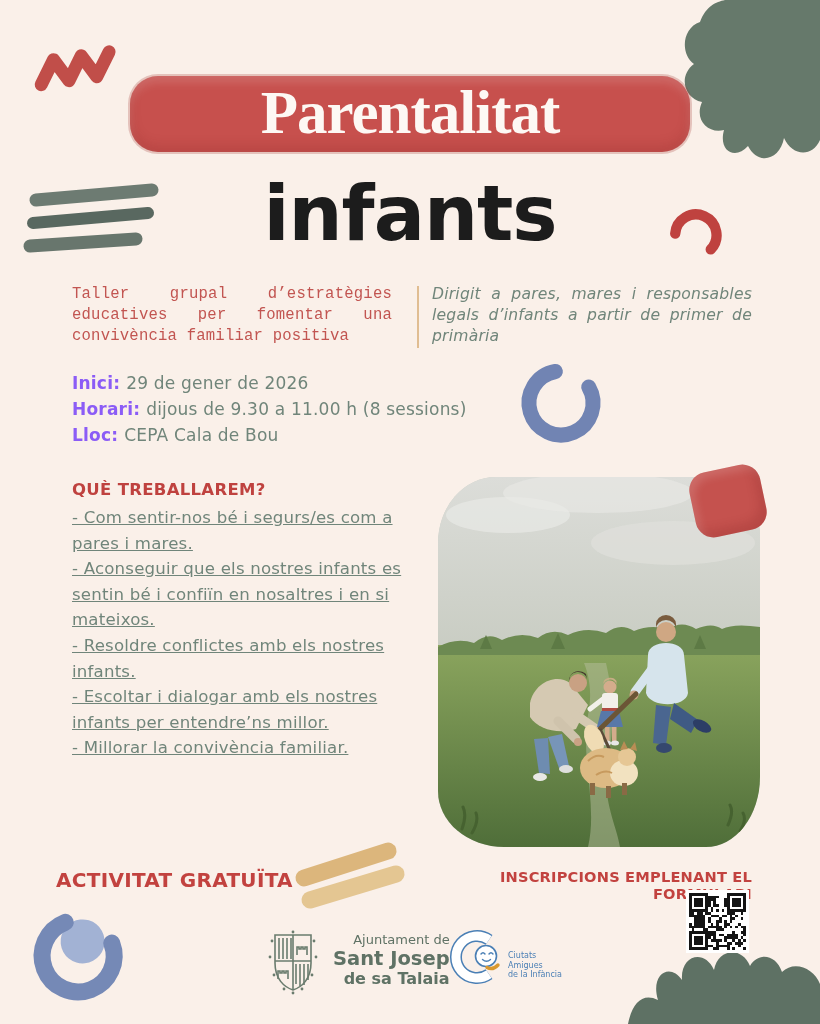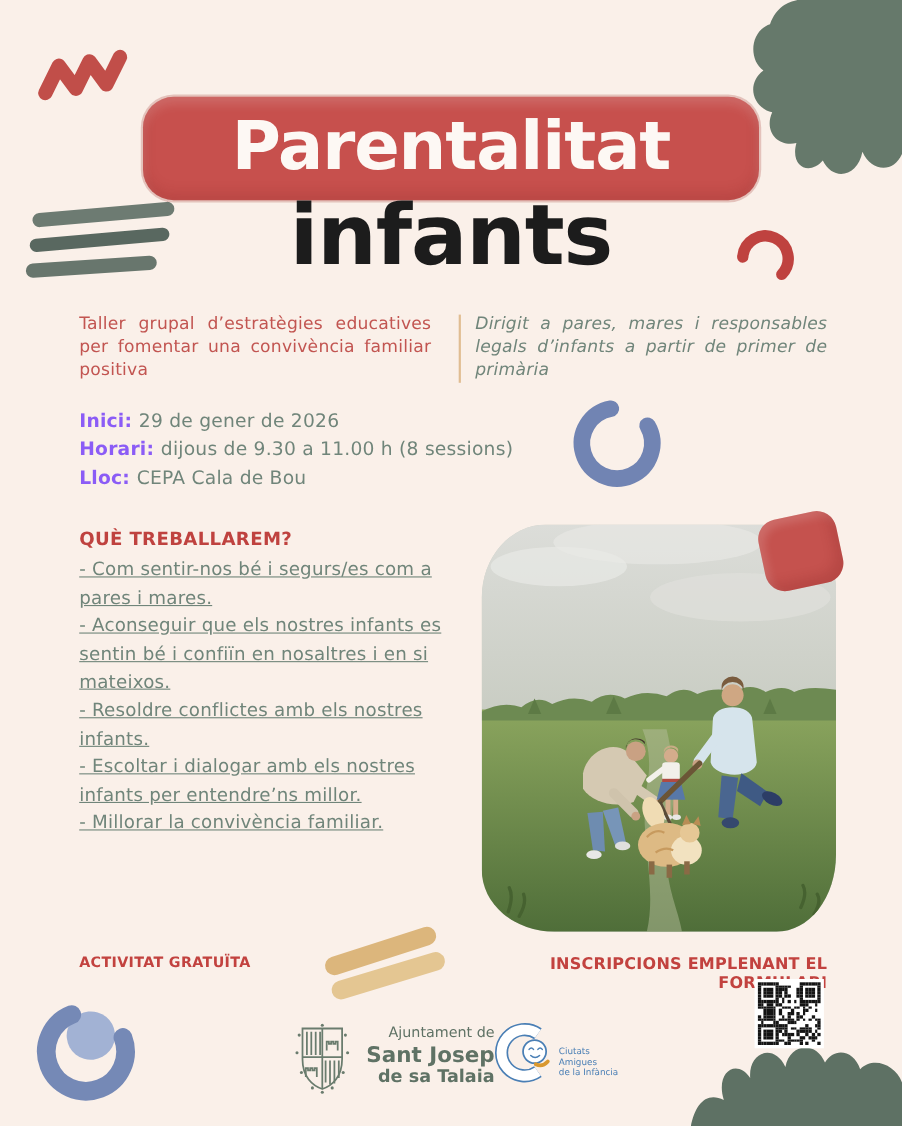--- a/index.html
+++ b/index.html
@@ -4,30 +4,31 @@
 <style>
   html,body{margin:0;padding:0;background:#e8e4de;}
   .poster{
     position:relative;width:820px;height:1024px;background:#faf0e9;overflow:hidden;
     font-family:"DejaVu Sans","Liberation Sans",sans-serif;margin:0 auto;
   }
   .abs{position:absolute;}
 
   
   .title-banner{
-    left:130px;top:88px;width:560px;height:94px;background:#c7504d;border-radius:28px;
+    left:130px;top:76px;width:560px;height:76px;background:#c7504d;border-radius:28px;
     display:flex;align-items:center;justify-content:center;
     box-shadow:inset 0 6px 10px rgba(255,255,255,.16), inset 0 -6px 12px rgba(120,30,28,.18), 0 0 0 2px rgba(165,55,52,.25);
     z-index:3;
+    font-family:Liberation Serif, serif;
   }
   .title-line1{color:#fdf8f4;font-size:61px;font-weight:bold;letter-spacing:-1px;line-height:1;padding-bottom:4px;}
   .title-line2{left:0;top:176px;width:820px;text-align:center;color:#1c1c1c;font-size:76px;font-weight:bold;letter-spacing:-1px;line-height:1;z-index:3;}
 
   
-  .intro-left{left:72px;top:284px;width:320px;color:#c25551;font-size:15.6px;line-height:1.36;text-align:justify;letter-spacing:.2px;}
+  .intro-left{left:72px;top:284px;width:320px;color:#c25551;font-size:15.6px;line-height:1.36;text-align:justify;letter-spacing:.2px;font-family:Liberation Mono, monospace;}
   .col-divider{left:417px;top:286px;width:2px;height:62px;background:#e0bd92;}
   .intro-right{left:432px;top:284px;width:320px;color:#70857a;font-size:15.6px;line-height:1.36;text-align:justify;letter-spacing:.2px;font-style:italic;}
 
   
   .details{left:72px;top:370px;font-size:17px;line-height:26px;color:#70857a;letter-spacing:.2px;}
   .detail-label{color:#8b5cf6;font-weight:bold;margin-right:6px;}
 
   
   .workshop-heading{left:72px;top:480px;color:#bf423f;font-weight:bold;font-size:16.5px;letter-spacing:.3px;}
   .topics{left:72px;top:505px;width:356px;color:#70857a;font-size:16.6px;line-height:25.6px;letter-spacing:.2px;text-decoration:underline;}
@@ -40,21 +41,21 @@
     background:#cdd0c7;
   }
   .photo svg{display:block;width:100%;height:100%;}
   .red-square{
     left:692px;top:468px;width:72px;height:66px;background:#c5524e;border-radius:18px;
     transform:rotate(-12deg);z-index:4;
     box-shadow:inset -6px -8px 10px rgba(120,30,28,.18), inset 4px 6px 8px rgba(255,255,255,.15);
   }
 
   
-  .free-label{left:72px;top:868px;color:#c2423f;font-weight:bold;font-size:13px;letter-spacing:.3px;}
+  .free-label{left:56px;top:868px;color:#c2423f;font-weight:bold;font-size:20px;letter-spacing:.3px;}
   .signup-label{left:404px;top:868px;width:348px;text-align:right;color:#c2423f;font-weight:bold;font-size:14.6px;letter-spacing:.2px;}
 
   .qr{left:686px;top:890px;background:#ffffff;padding:3px;z-index:5;}
   .qr-grid{display:grid;grid-template-columns:repeat(21,1fr);width:57px;height:57px;}
   .qr-grid i{display:block;}
   .qr-grid i.b{background:#141414;}
 
   
   .aj-text{left:333px;top:933px;color:#5f7265;line-height:1;text-align:right;}
   .aj-text .l1{display:block;font-size:13px;margin-bottom:3px;}

